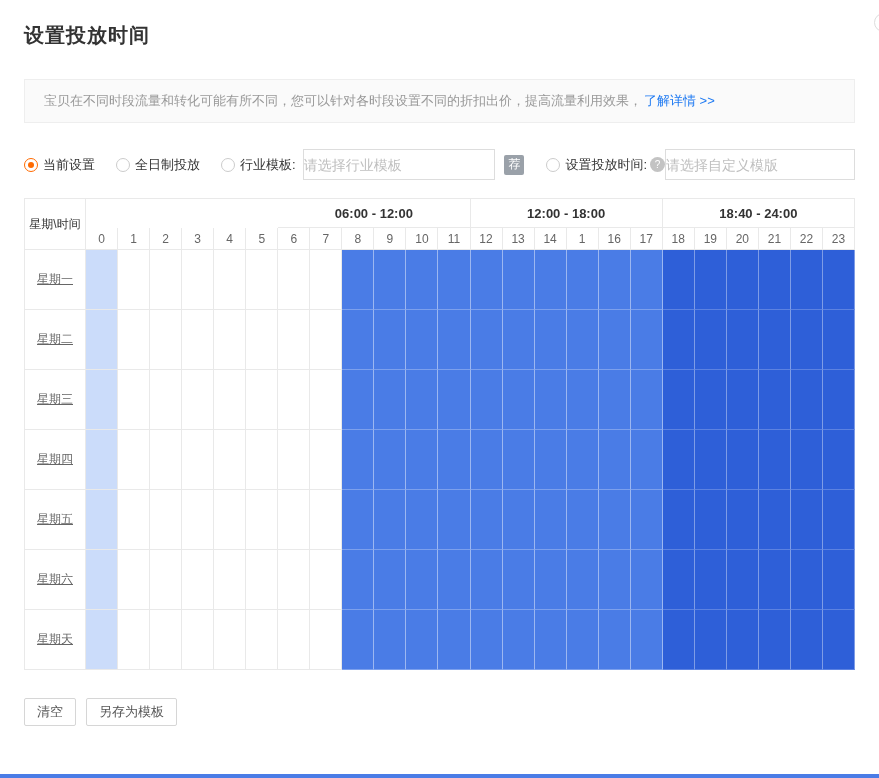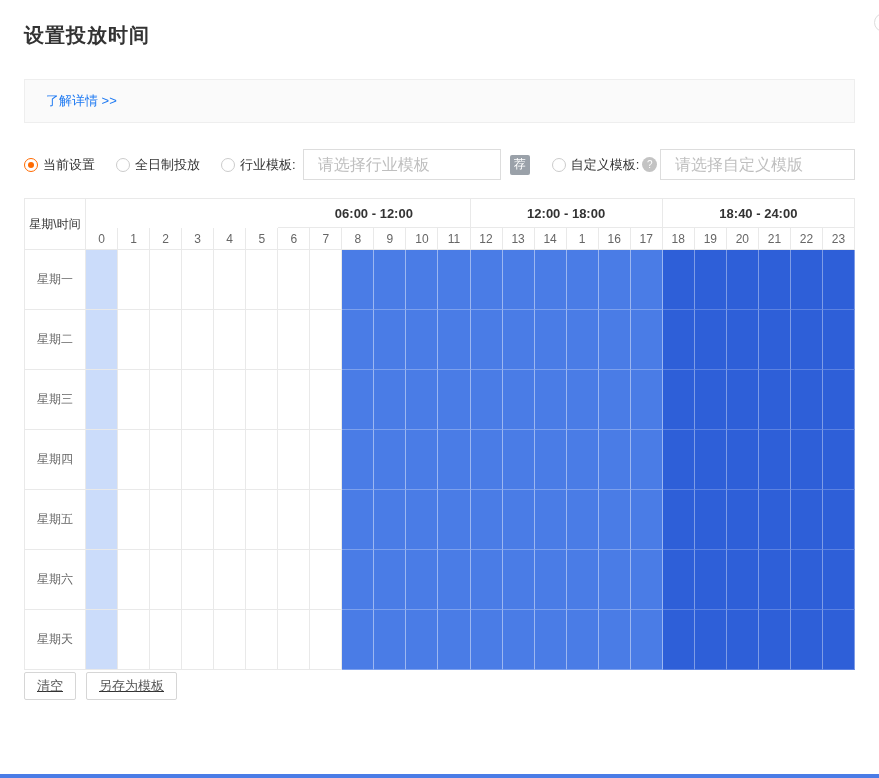--- a/index.html
+++ b/index.html
@@ -36,22 +36,22 @@
   }
   .rb.on { border-color: var(--accent); }
   .rb.on::after {
     content: ""; position: absolute; left: 3px; top: 3px; width: 6px; height: 6px;
     border-radius: 50%; background: var(--accent);
   }
   .r-current { margin-right: 21px; }
   .r-allday { margin-right: 21px; }
   .r-industry { margin-right: 7px; }
   .tpl-input {
-    width: 198px; height: 31px; border: 1px solid #ddd; padding: 0 14px;
-    font-size: 16px; color: #333; font-family: inherit; outline: none; background: #fff;
+    width: 198px; height: 31px; border: 1px solid #ddd; padding: 0 0;
+    font-size: 14px; color: #333; font-family: inherit; outline: none; background: #fff;
   }
   .tpl-input::placeholder { color: #bfbfbf; }
   .badge {
     width: 20px; height: 20px; margin-left: 9px; background: #9aa1a9; color: #fff;
     font-size: 12px; border-radius: 2px; display: flex; align-items: center; justify-content: center;
     flex: none;
   }
   .r-custom { margin-left: 22px; margin-right: 3px; }
   .help {
     width: 15px; height: 15px; border-radius: 50%; background: #c3c3c3; color: #fff;
@@ -75,68 +75,69 @@
     border-left: 1px solid var(--grid-border);
   }
   .g-corner, .g-range, .g-hour, .g-day, .g-cell {
     border-right: 1px solid var(--grid-border);
     border-bottom: 1px solid var(--grid-border);
     display: flex; align-items: center; justify-content: center;
   }
   .g-corner { font-size: 12px; color: #333; white-space: nowrap; overflow: hidden; }
   .g-range  { font-size: 13px; font-weight: 700; color: #333; }
   .g-hour   { font-size: 12px; color: #666; }
-  .g-day    { font-size: 12px; color: #666; }
+  .g-day    { font-size: 12px; color: #666; text-decoration: underline; }
   .g-cell   { cursor: pointer; }
   .c-empty  { background: #fff; }
   .c-light  { background: var(--cell-light); }
   .c-medium { background: var(--cell-medium); border-right-color: rgba(255,255,255,.45); border-bottom-color: rgba(255,255,255,.28); }
   .c-dark   { background: var(--cell-dark);   border-right-color: rgba(255,255,255,.38); border-bottom-color: rgba(255,255,255,.22); }
 
-  .footer-row { margin-top: 2px; display: flex; align-items: flex-end; text-decoration: underline; }
+  .footer-row { margin-top: 28px; display: flex; align-items: flex-end; }
   .ft-btn {
     height: 28px; padding: 0 12px; margin-right: 10px;
     background: #fff; border: 1px solid #d6d6d6; border-radius: 2px;
     font-size: 13px; color: #555; font-family: inherit; cursor: pointer;
   }
   .hint { margin-left: auto; font-size: 13px; color: #666; }
 
   .bottom-strip { position: absolute; left: -24px; right: -24px; bottom: 0; height: 4px; background: var(--cell-medium); }
 </style>
 </head>
 <body>
 
 <div class="dialog">
 
   <div class="close-btn">×</div>
 
   <h1 class="title">设置投放时间</h1>
 
   <div class="banner">
+    <span>宝贝在不同时段流量和转化可能有所不同，您可以针对各时段设置不同的折扣出价，提高流量利用效果，</span>
       <a class="banner-link">了解详情 &gt;&gt;</a>
   </div>
 
   <div class="options-row">
     <label class="radio r-current">
       <span class="rb on"></span>
       <span>当前设置</span>
     </label>
     <label class="radio r-allday">
       <span class="rb"></span>
       <span>全日制投放</span>
     </label>
     <label class="radio r-industry">
       <span class="rb"></span>
       <span>行业模板:</span>
     </label>
     <input class="tpl-input" type="text" placeholder="请选择行业模板" style="">
     <span class="badge">荐</span>
     <label class="radio r-custom">
       <span class="rb"></span>
-      <span>自定义模板:</span>
+      <span>设置投放时间:</span>
     </label>
     <span class="help">?</span>
     <input class="tpl-input custom-input" type="text" placeholder="请选择自定义模版" style="">
   </div>
 
 
   <div class="time-grid" id="time-grid">
       <div class="g-corner" style="grid-area: 1 / 1 / 3;">星期\时间</div>
       <div class="g-range" style="grid-area: 1 / 8 / auto / span 6;">06:00 - 12:00</div>
       <div class="g-range" style="grid-area: 1 / 14 / auto / span 6;">12:00 - 18:00</div>

